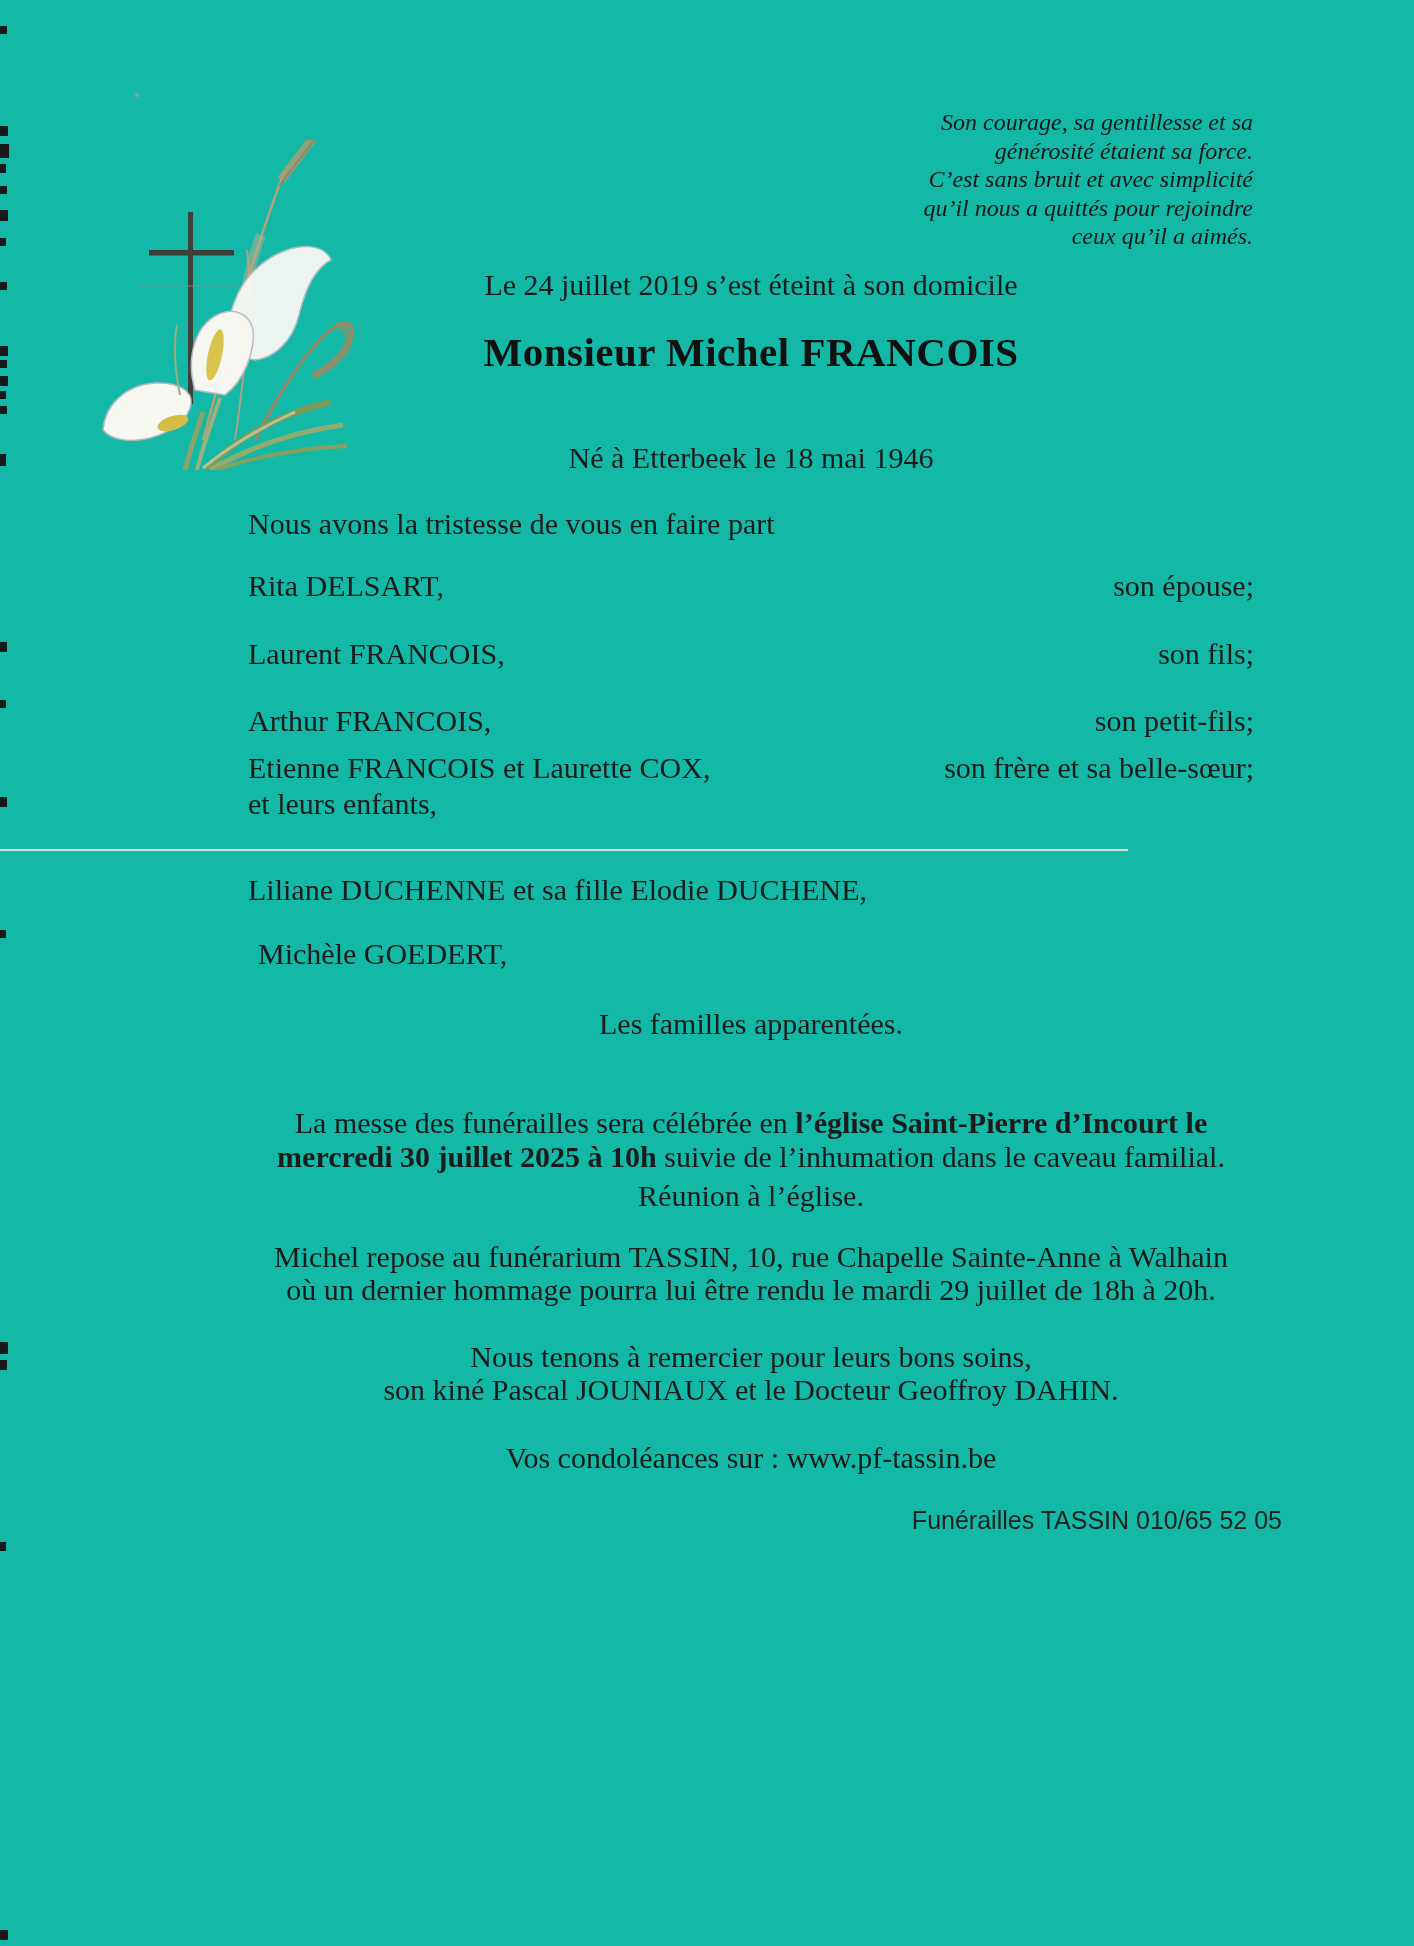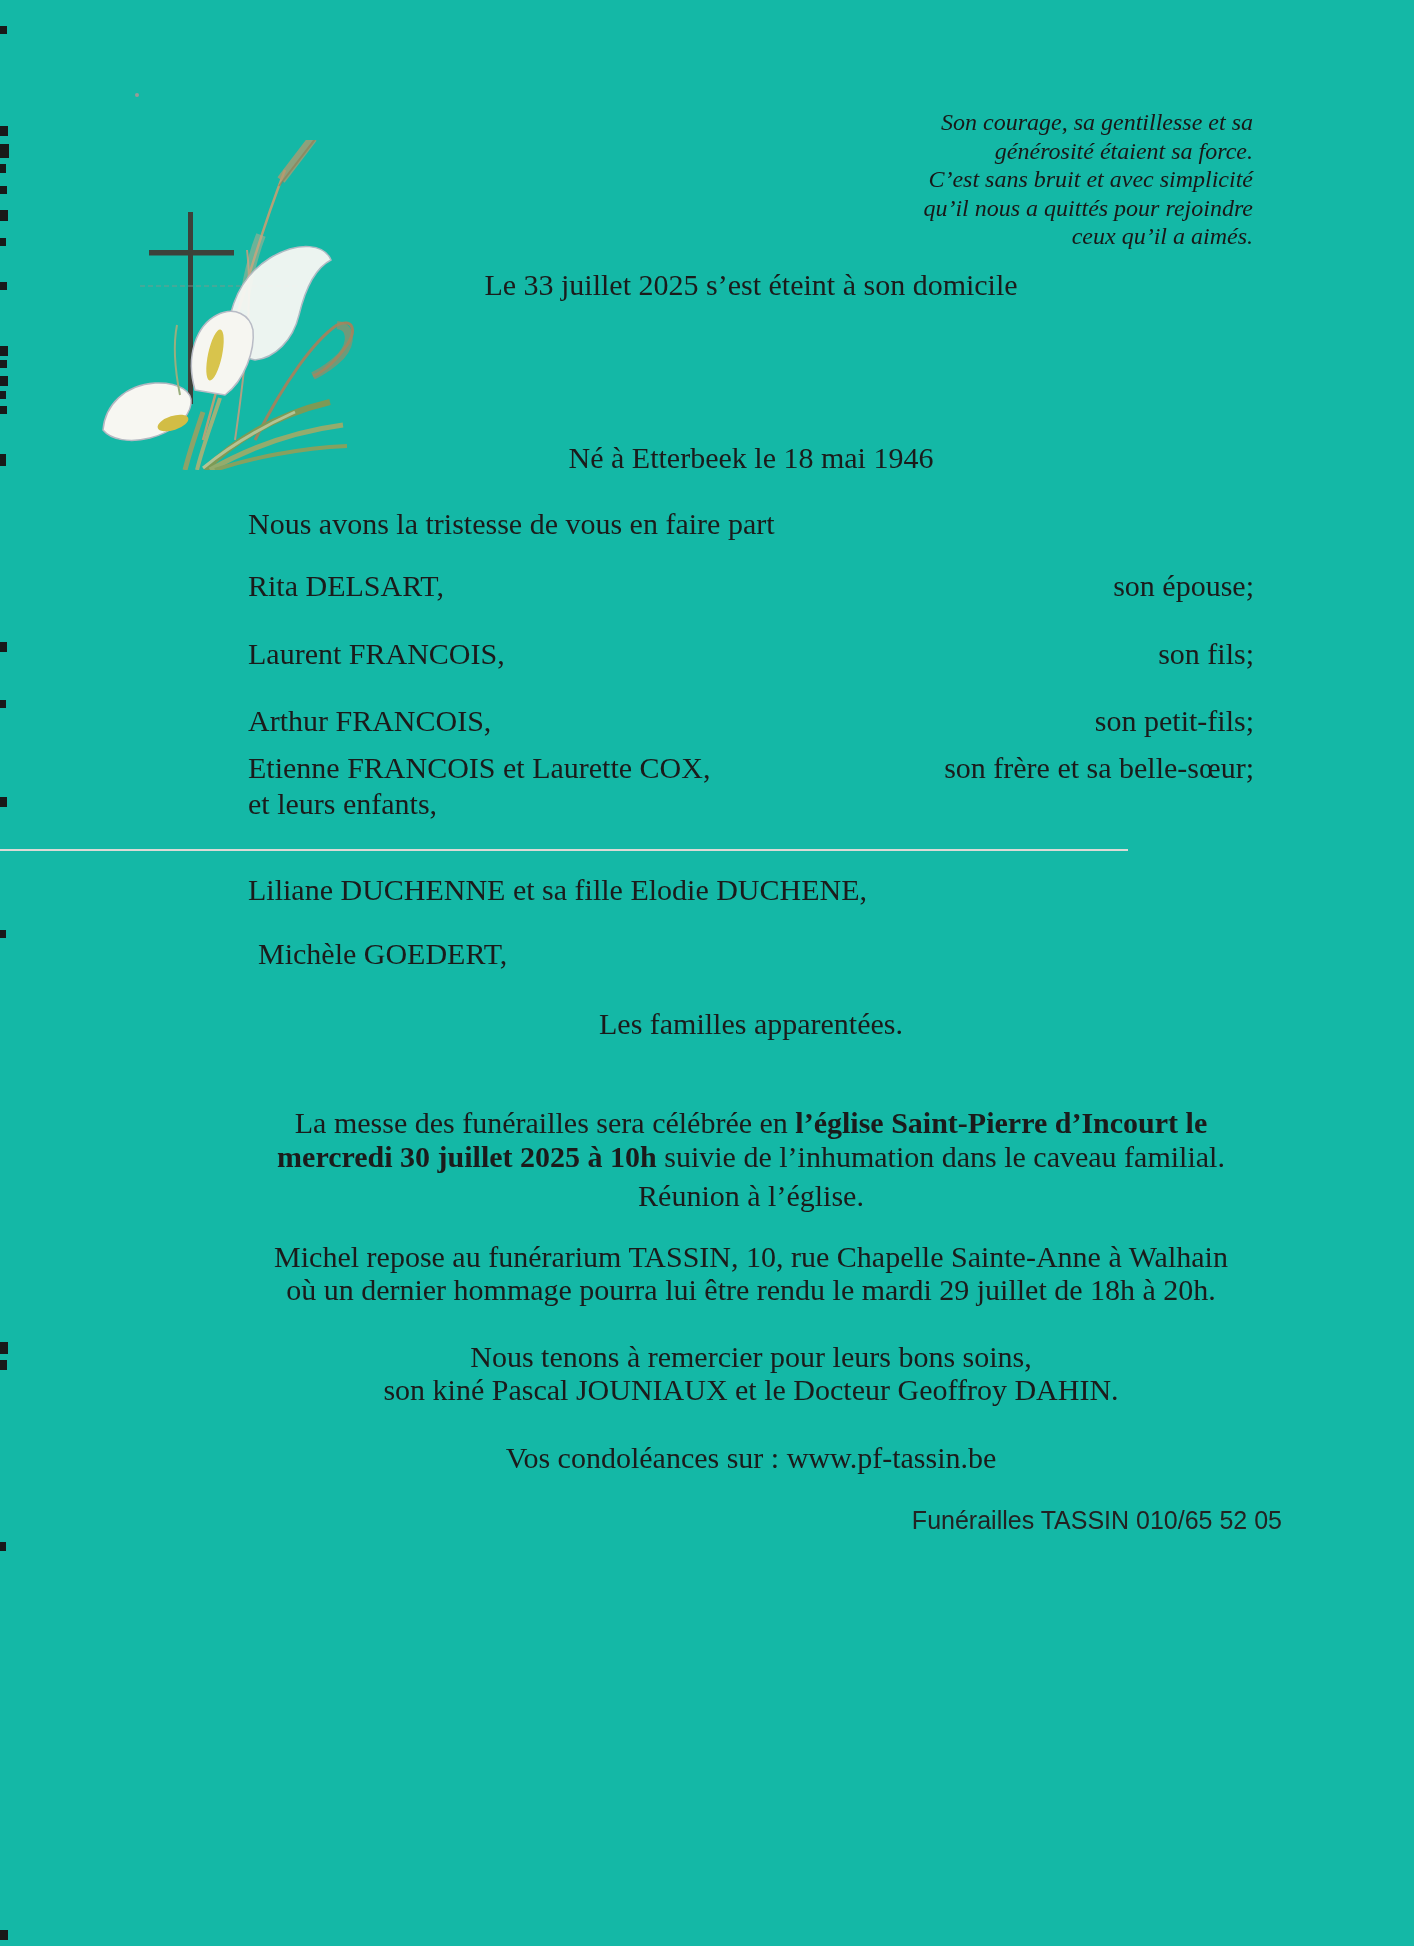--- a/index.html
+++ b/index.html
@@ -101,22 +101,23 @@
   </svg>
 
   <div class="abs quote">
     <div>Son courage, sa gentillesse et sa</div>
     <div>générosité étaient sa force.</div>
     <div>C’est sans bruit et avec simplicité</div>
     <div>qu’il nous a quittés pour rejoindre</div>
     <div>ceux qu’il a aimés.</div>
   </div>
 
-  <div class="abs block center death-line">Le 33 juillet 2025 s’est éteint à son domicile</div>
+  <div class="abs block center death-line">Le 24 juillet 2019 s’est éteint à son domicile</div>
 
+  <div class="abs block center deceased-name">Monsieur Michel FRANCOIS</div>
 
   <div class="abs block center body-text birth-line">Né à Etterbeek le 18 mai 1946</div>
 
   <div class="abs block body-text intro-line">Nous avons la tristesse de vous en faire part</div>
 
   <div class="abs block body-text family-row row1">
     <span>Rita DELSART,</span>
     <span>son épouse;</span>
   </div>
   <div class="abs block body-text family-row row2">

